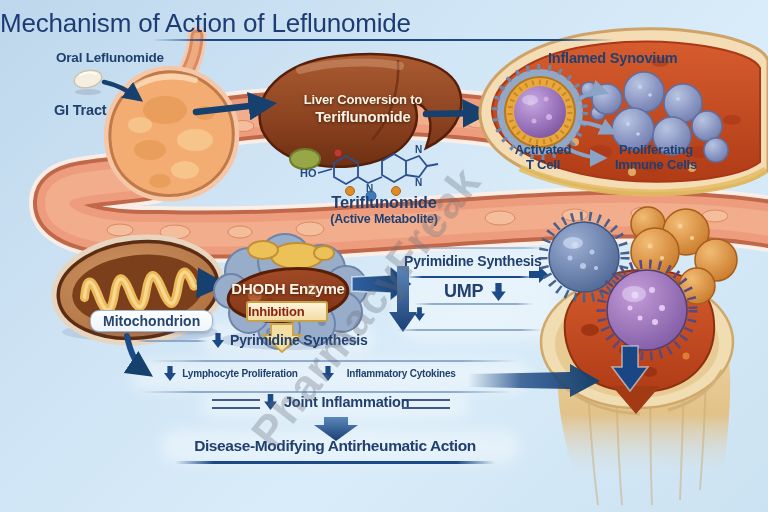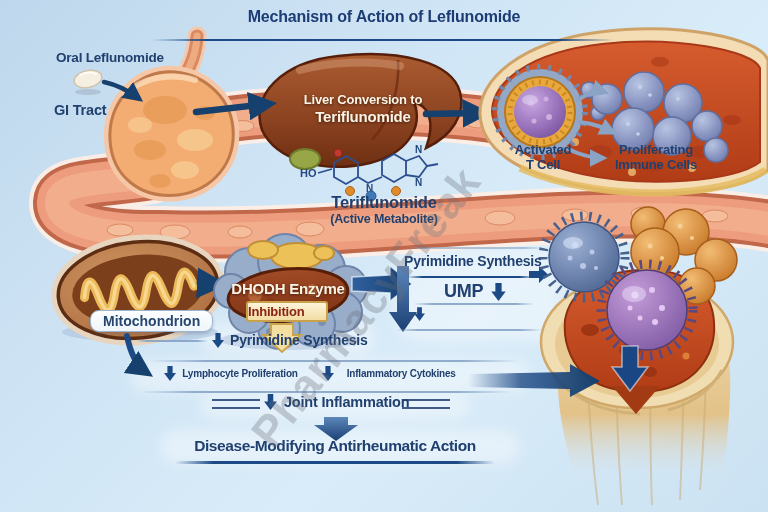--- a/index.html
+++ b/index.html
@@ -10,21 +10,21 @@
   }
   .lbl{position:absolute;font-weight:700;color:#21406f;white-space:nowrap;letter-spacing:-0.2px;}
   .center{text-align:center;}
   .row{position:absolute;display:flex;align-items:center;font-weight:700;color:#21406f;letter-spacing:-0.2px;}
   .dicon svg{fill:#1c4a86;display:block;}
   .dicon{display:inline-block;line-height:0;}
   .wash{position:absolute;background:rgba(255,255,255,.40);border-radius:22px;filter:blur(7px);}
   .hline{position:absolute;height:1.5px;background:linear-gradient(to right,rgba(130,160,195,0),rgba(130,160,195,.85) 15%,rgba(130,160,195,.85) 85%,rgba(130,160,195,0));}
   .nline{position:absolute;height:2.5px;background:linear-gradient(to right,rgba(28,74,134,0),#1c4a86 12%,#1c4a86 88%,rgba(28,74,134,0));}
   .dbl{position:absolute;width:48px;height:6px;border-top:2px solid rgba(32,64,112,.85);border-bottom:2px solid rgba(32,64,112,.85);}
-  .title{position:absolute;left:0;right:0;top:8px;text-align:center;font-size:16px;font-weight:700;color:#1d3c74;letter-spacing:-0.2px;}
+  .title{position:absolute;left:0;right:0;top:8px;font-size:26px;font-weight:400;color:#1d3c74;letter-spacing:-0.2px;}
   .mito-box{position:absolute;left:90px;top:310px;padding:2px 12px;border-radius:9px;
     background:linear-gradient(#fdfeff,#eef5fb);border:1.5px solid #9db3ce;
     box-shadow:0 2px 3px rgba(80,100,130,.3);font-weight:700;font-size:14px;color:#27466f;text-align:right;}
   .inh-box{position:absolute;left:246px;top:301px;width:78px;text-align:left;padding:1px 0;
     background:linear-gradient(#fdf4da,#f2dda4);border:2px solid #c9a14a;border-radius:3px;
     font-weight:700;font-size:13px;color:#8a2312;letter-spacing:-0.2px;}
   .whitetxt{color:#fbf4e6;text-shadow:0 1px 3px rgba(55,22,5,.85);}
   .watermark{position:absolute;left:168px;top:282px;width:396px;text-align:center;
     transform:rotate(-52deg);font-size:44px;font-weight:700;letter-spacing:1px;
     color:rgba(106,110,120,.32);pointer-events:none;}
@@ -368,20 +368,21 @@
   <div class="title">Mechanism of Action of Leflunomide</div>
 
   <div class="lbl" style="left:56px;top:50px;font-size:13.5px;">Oral Leflunomide</div>
   <div class="lbl" style="left:54px;top:102px;font-size:14.5px;">GI Tract</div>
 
   <div class="lbl center whitetxt" style="left:282px;top:92px;width:162px;line-height:1.25;">
     <div style="font-size:13px;">Liver Conversion to</div>
     <div style="font-size:15px;">Teriflunomide</div>
   </div>
 
+  <div class="lbl" style="left:548px;top:50px;font-size:14.5px;">Inflamed Synovium</div>
   <div class="lbl center" style="left:500px;top:143px;width:86px;line-height:1.15;font-size:13px;">
     <div>Activated</div>
     <div>T Cell</div>
   </div>
   <div class="lbl center" style="left:597px;top:143px;width:118px;line-height:1.15;font-size:13px;">
     <div>Proliferating</div>
     <div>Immune Cells</div>
   </div>
 
   <div class="lbl center" style="left:306px;top:193px;width:156px;font-size:16.5px;">Teriflunomide</div>

